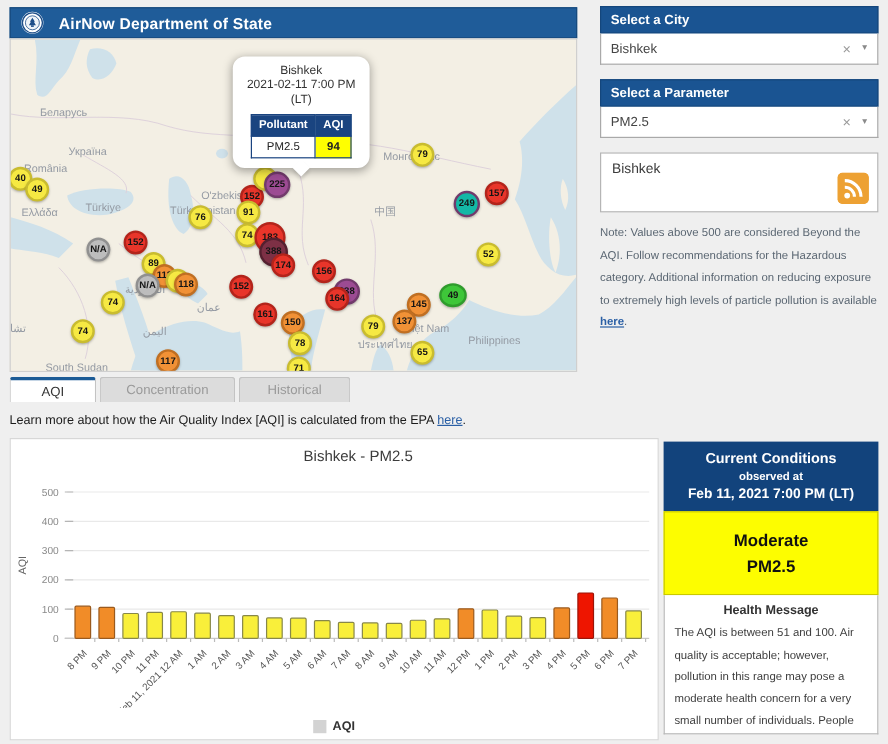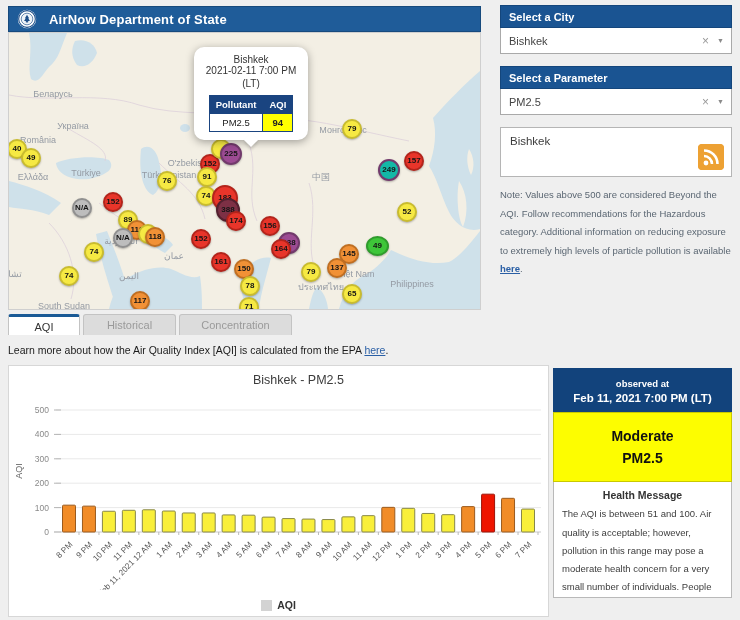--- a/index.html
+++ b/index.html
@@ -228,22 +228,22 @@
       <path d="M6 6.5 A 13.5 13.5 0 0 1 19.5 20" stroke="#fff" stroke-width="2.6" fill="none"></path>
     </svg>
   </div>
 
   <div class="note">
     <span>Note: Values above 500 are considered Beyond the AQI. Follow recommendations for the Hazardous category. Additional information on reducing exposure to extremely high levels of particle pollution is available </span><a>here</a><span>.</span>
   </div>
 
   <div class="tabs">
     <div class="tab active">AQI</div>
+    <div class="tab inactive t2">Concentration</div>
     <div class="tab inactive t3">Historical</div>
-    <div class="tab inactive t2">Concentration</div>
   </div>
 
   <div class="learn">
     <span>Learn more about how the Air Quality Index [AQI] is calculated from the EPA </span><a>here</a><span>.</span>
   </div>
 
   <div class="chart-panel">
     <svg id="chart-svg" width="539" height="224">
         <line x1="45" y1="166" x2="52" y2="166" stroke="#b5b5b5" stroke-width="1"></line>
         <text x="40" y="169" text-anchor="end" font-size="8.5" fill="#8a8a8a" font-family="&quot;Liberation Sans&quot;,sans-serif">0</text>
@@ -339,20 +339,21 @@
         <text x="13" y="105" text-anchor="middle" font-size="9" fill="#666" font-family="&quot;Liberation Sans&quot;,sans-serif" transform="rotate(-90 13 105)">AQI</text>
       </svg>
     <div class="chart-legend">
       <span class="swatch"></span>
       <span class="ltext">AQI</span>
     </div>
   </div>
 
   <div class="conditions">
     <div class="cond-head">
+      <div class="cond-title">Current Conditions</div>
       <div class="cond-observed">observed at</div>
       <div class="cond-date">Feb 11, 2021 7:00 PM (LT)</div>
     </div>
     <div class="cond-yellow">
       <div>Moderate</div>
       <div>PM2.5</div>
     </div>
     <div class="cond-health">
       <div class="health-title">Health Message</div>
       <div class="health-text">The AQI is between 51 and 100. Air quality is acceptable; however, pollution in this range may pose a moderate health concern for a very small number of individuals. People who are unusually sensitive to ozone or particle pollution may experience respiratory symptoms.</div>

